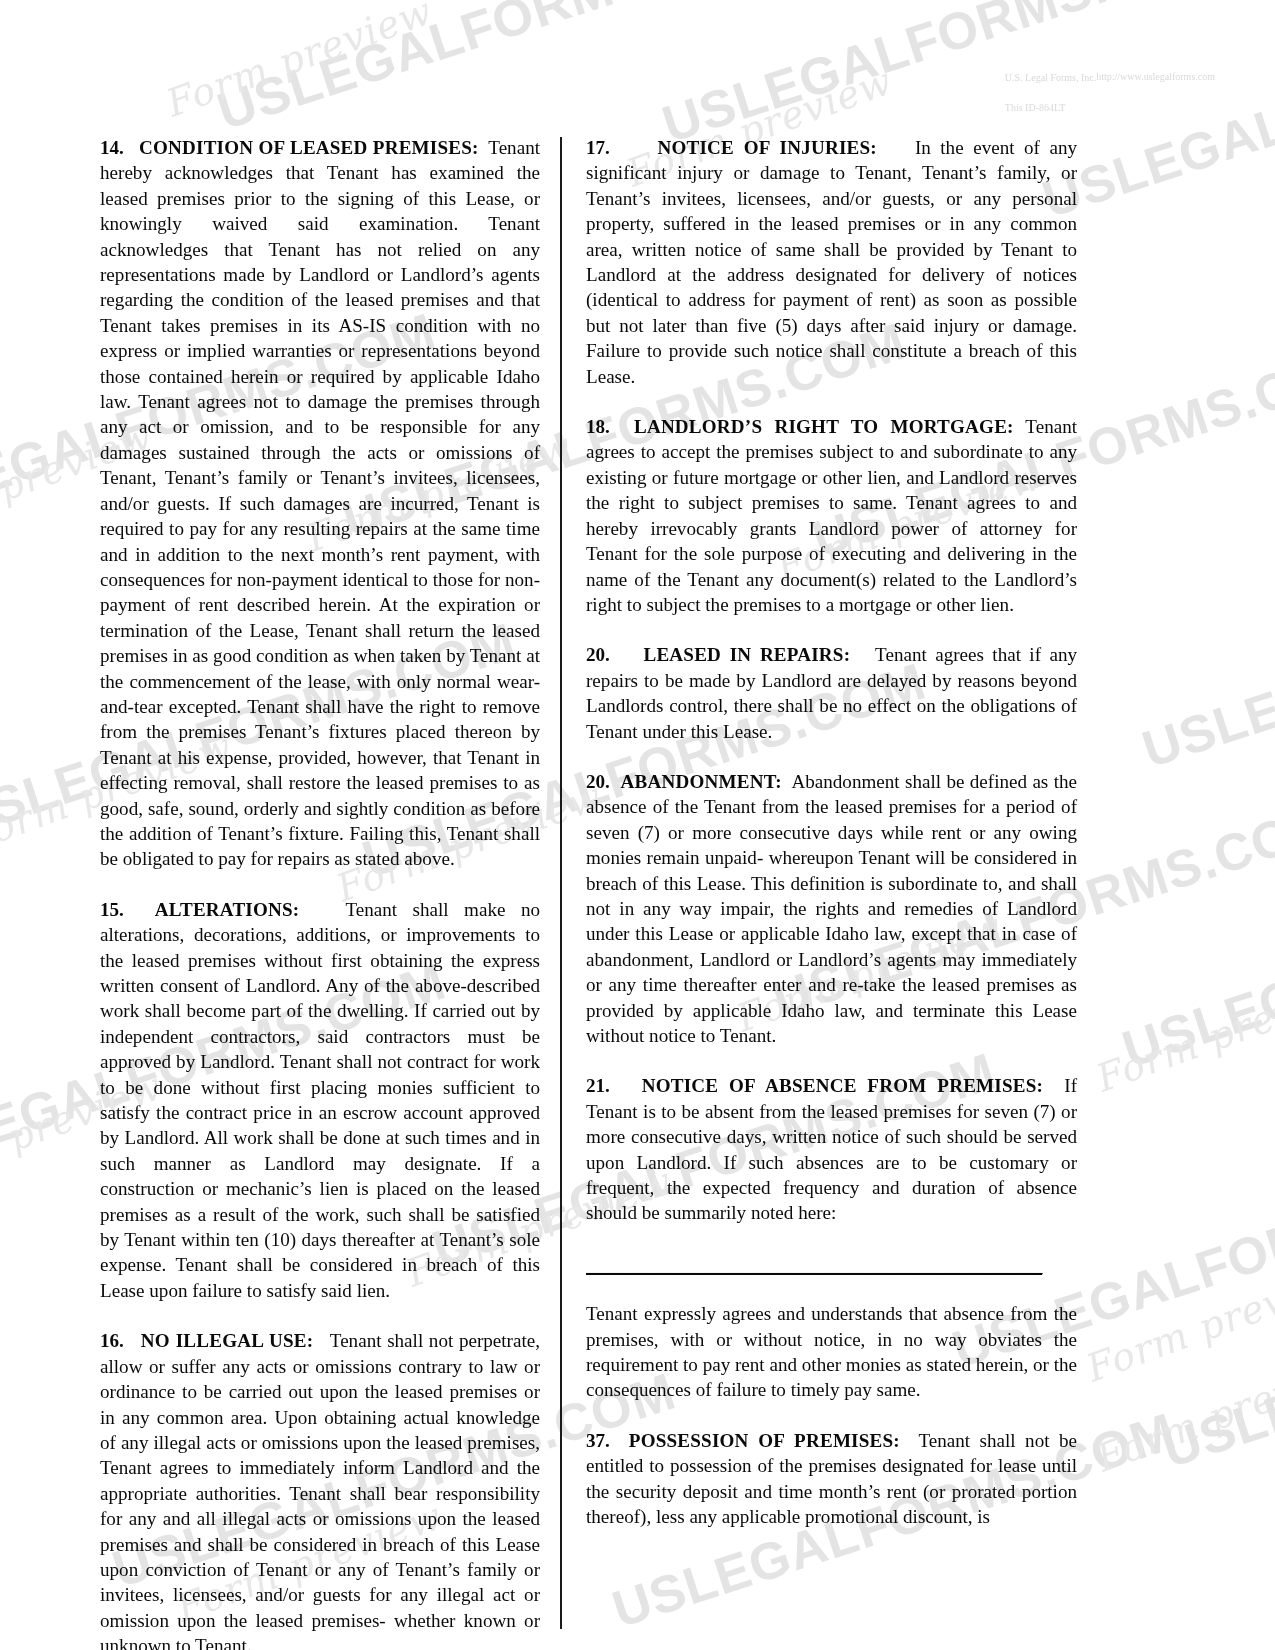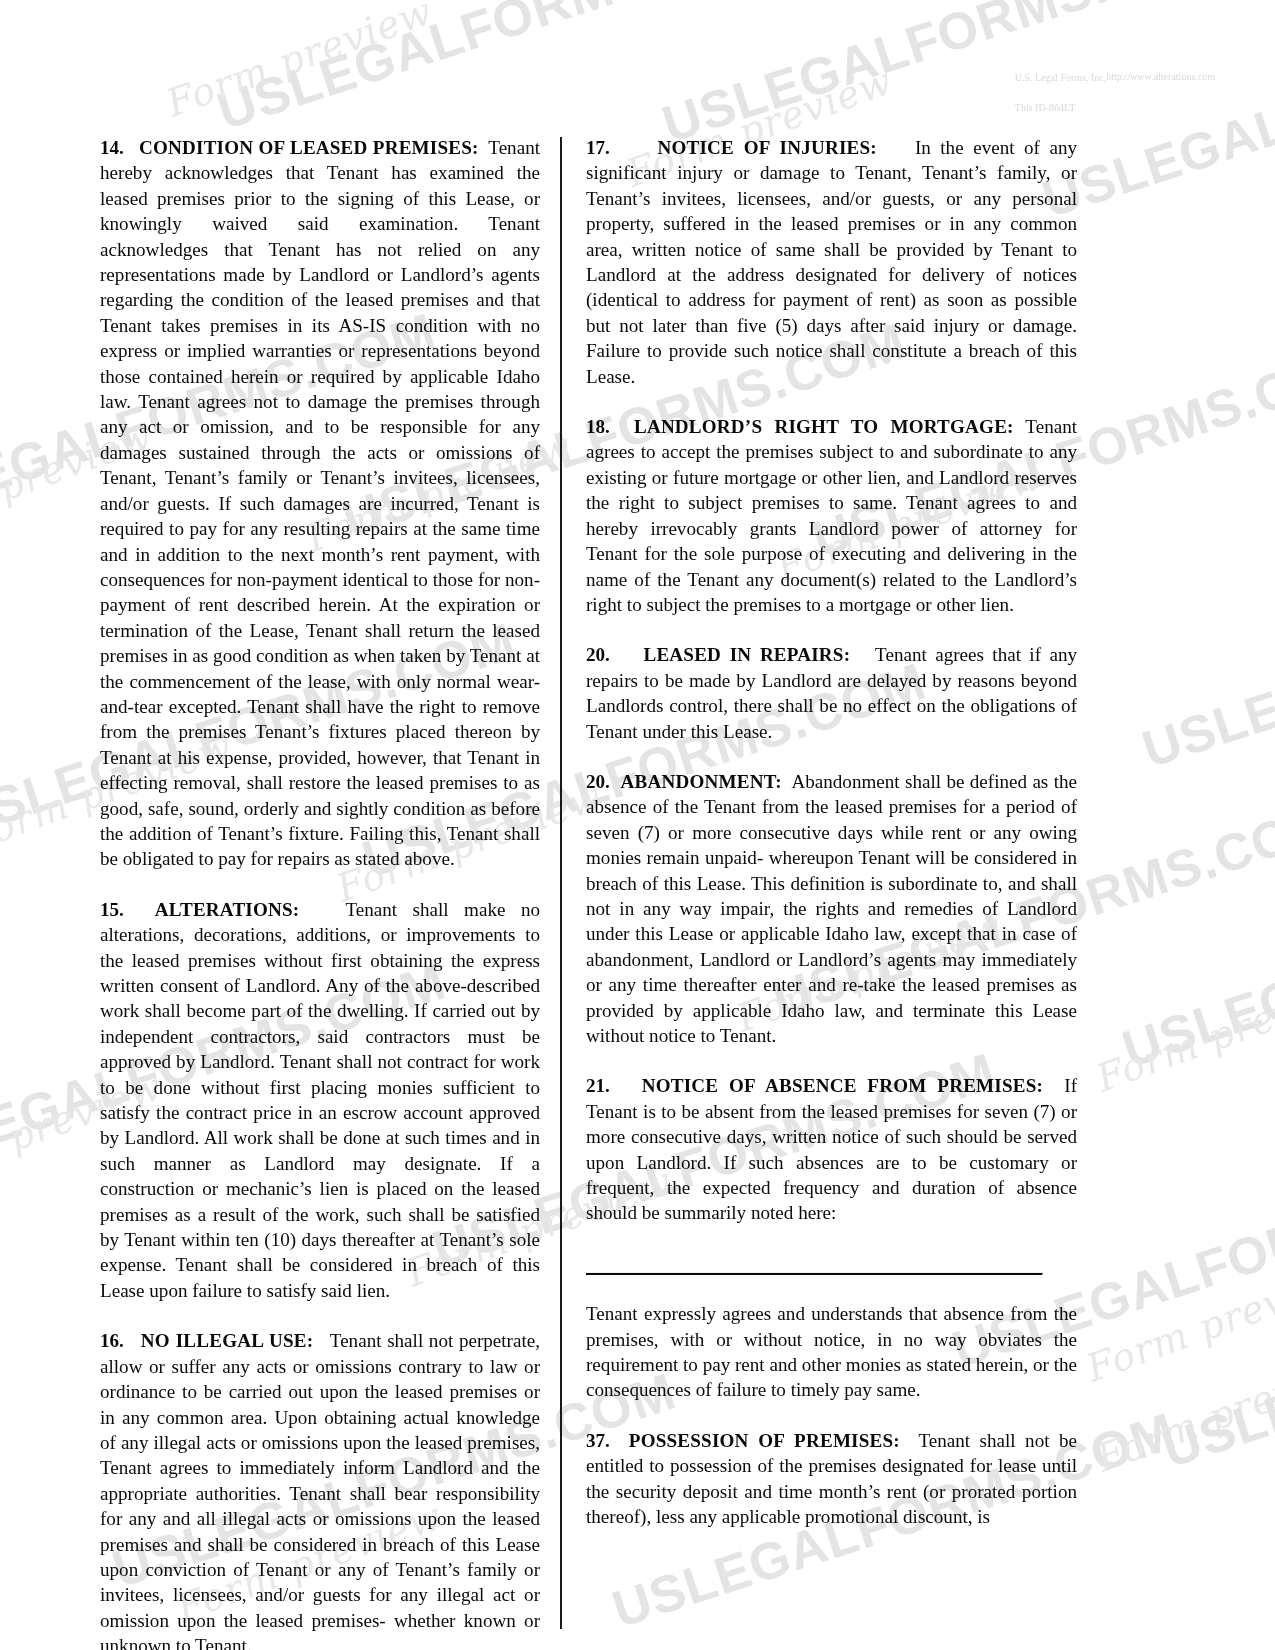--- a/index.html
+++ b/index.html
@@ -169,21 +169,21 @@
     <div class="wm big" style="top:1330px;left:1150px;transform:rotate(-18deg);">USLEGALFORMS.COM</div>
   </div>
 
   <div class="sheet">
 
     <div class="doc-header">
       <div class="left">
         <div>U.S. Legal Forms, Inc.</div>
         <div>This ID-864LT</div>
       </div>
-      <div class="right">http://www.alterations.com</div>
+      <div class="right">http://www.uslegalforms.com</div>
     </div>
 
     <div class="body-area">
 
       <div class="col left-col">
 
         <p class="clause">
           <span class="num">14.</span><span class="gap-sm">   </span><span class="ttl">CONDITION OF LEASED PREMISES:</span><span class="gap-sm">  </span><span>Tenant hereby acknowledges that Tenant has examined the leased premises prior to the signing of this Lease, or knowingly waived said examination.  Tenant acknowledges that Tenant has not relied on any representations made by Landlord or Landlord’s agents regarding the condition of the leased premises and that Tenant takes premises in its AS-IS condition with no express or implied warranties or representations beyond those contained herein or required by applicable Idaho law.   Tenant agrees not to damage the premises through any act or omission, and to be responsible for any damages sustained through the acts or omissions of Tenant, Tenant’s family or Tenant’s invitees, licensees, and/or guests.   If such damages are incurred, Tenant is required to pay for any resulting repairs at the same time and in addition to the next month’s rent payment, with consequences for non-payment identical to those for non-payment of rent described herein.   At the expiration or termination of the Lease, Tenant shall return the leased premises in as good condition as when taken by Tenant at the commencement of the lease, with only normal wear-and-tear excepted. Tenant shall have the right to remove from the premises Tenant’s fixtures placed thereon by Tenant at his expense, provided, however, that Tenant in effecting removal, shall restore the leased premises to as good, safe, sound, orderly and sightly condition as before the addition of Tenant’s fixture.  Failing this, Tenant shall be obligated to pay for repairs as stated above.</span>
         </p>
 

